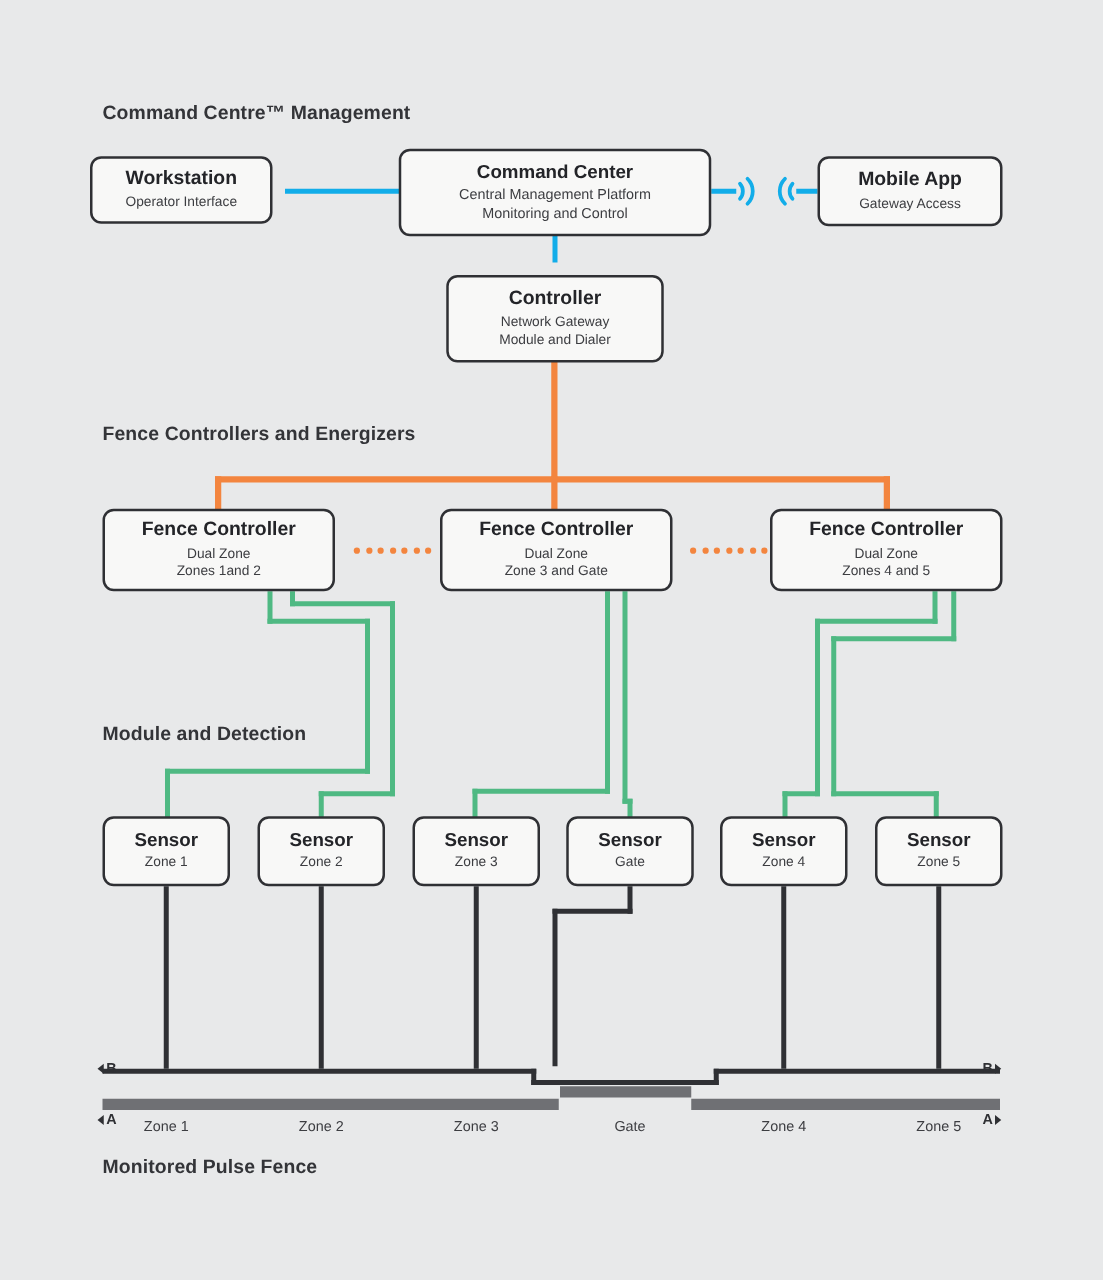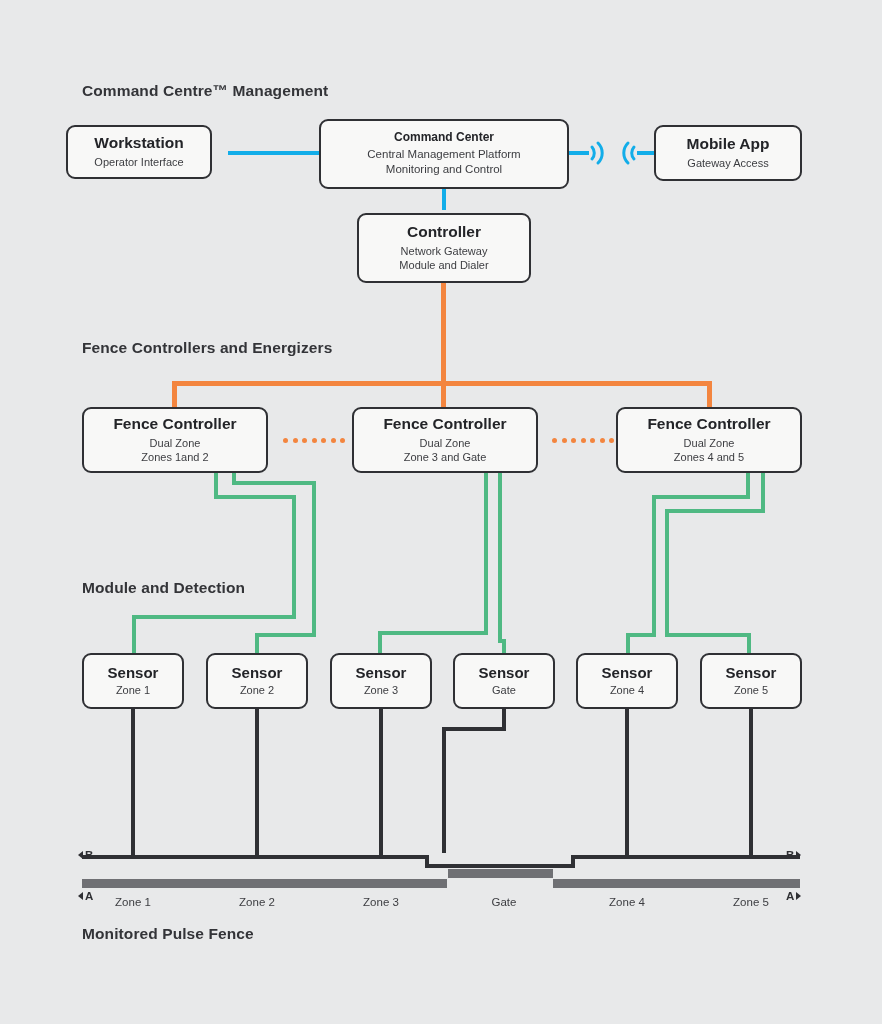--- a/index.html
+++ b/index.html
@@ -46,21 +46,21 @@
   .node .n-title {
     font-weight: bold;
     color: #232428;
     line-height: 1.15;
   }
   .node .n-sub {
     color: #3c3d41;
     line-height: 1.3;
     white-space: pre-line;
   }
-  .node.big .n-title { font-size: 12px; }
+  .node.big .n-title { font-size: 15px; }
   .node.big .n-sub   { font-size: 11.5px; margin-top: 3px; }
   .node.mid .n-title { font-size: 15.5px; }
   .node.mid .n-sub   { font-size: 11px; margin-top: 3px; }
   .node.small .n-title { font-size: 15px; }
   .node.small .n-sub   { font-size: 11px; margin-top: 2px; }
 
   
   .conn {
     position: absolute;
     z-index: 2;
@@ -149,37 +149,37 @@
   <svg class="wifi" style="left:586px; top:138px;" width="22" height="30" viewBox="0 0 22 30">
     <path d="M6 9 A 9 9 0 0 1 6 21" fill="none" stroke="#12ade9" stroke-width="3" stroke-linecap="round"></path>
     <path d="M12 5 A 14 14 0 0 1 12 25" fill="none" stroke="#12ade9" stroke-width="3" stroke-linecap="round"></path>
   </svg>
 
   <svg class="wifi" style="left:618px; top:138px;" width="22" height="30" viewBox="0 0 22 30">
     <path d="M16 9 A 9 9 0 0 0 16 21" fill="none" stroke="#12ade9" stroke-width="3" stroke-linecap="round"></path>
     <path d="M10 5 A 14 14 0 0 0 10 25" fill="none" stroke="#12ade9" stroke-width="3" stroke-linecap="round"></path>
   </svg>
 
-  <div class="node mid" style="left:66px; top:125px; width:146px; height:54px;">
+  <div class="node mid" style="left:72px; top:125px; width:146px; height:54px;">
     <div class="n-title">Workstation</div>
     <div class="n-sub">Operator Interface</div>
   </div>
 
   <div class="node big" style="left:319px; top:119px; width:250px; height:70px;">
     <div class="n-title">Command Center</div>
     <div class="n-sub">Central Management Platform
 Monitoring and Control</div>
   </div>
 
   <div class="node mid" style="left:654px; top:125px; width:148px; height:56px;">
     <div class="n-title">Mobile App</div>
     <div class="n-sub">Gateway Access</div>
   </div>
 
-  <div class="node mid" style="left:357px; top:213px; width:174px; height:70px;">
+  <div class="node mid" style="left:357px; top:220px; width:174px; height:70px;">
     <div class="n-title">Controller</div>
     <div class="n-sub">Network Gateway
 Module and Dialer</div>
   </div>
 
   <div class="conn orange" style="left:441px; top:281px; width:5px; height:104px;"></div>
   <div class="conn orange" style="left:172px; top:381px; width:540px; height:5px;"></div>
   <div class="conn orange" style="left:172px; top:381px; width:5px; height:27px;"></div>
   <div class="conn orange" style="left:441px; top:381px; width:5px; height:27px;"></div>
   <div class="conn orange" style="left:707px; top:381px; width:5px; height:27px;"></div>

